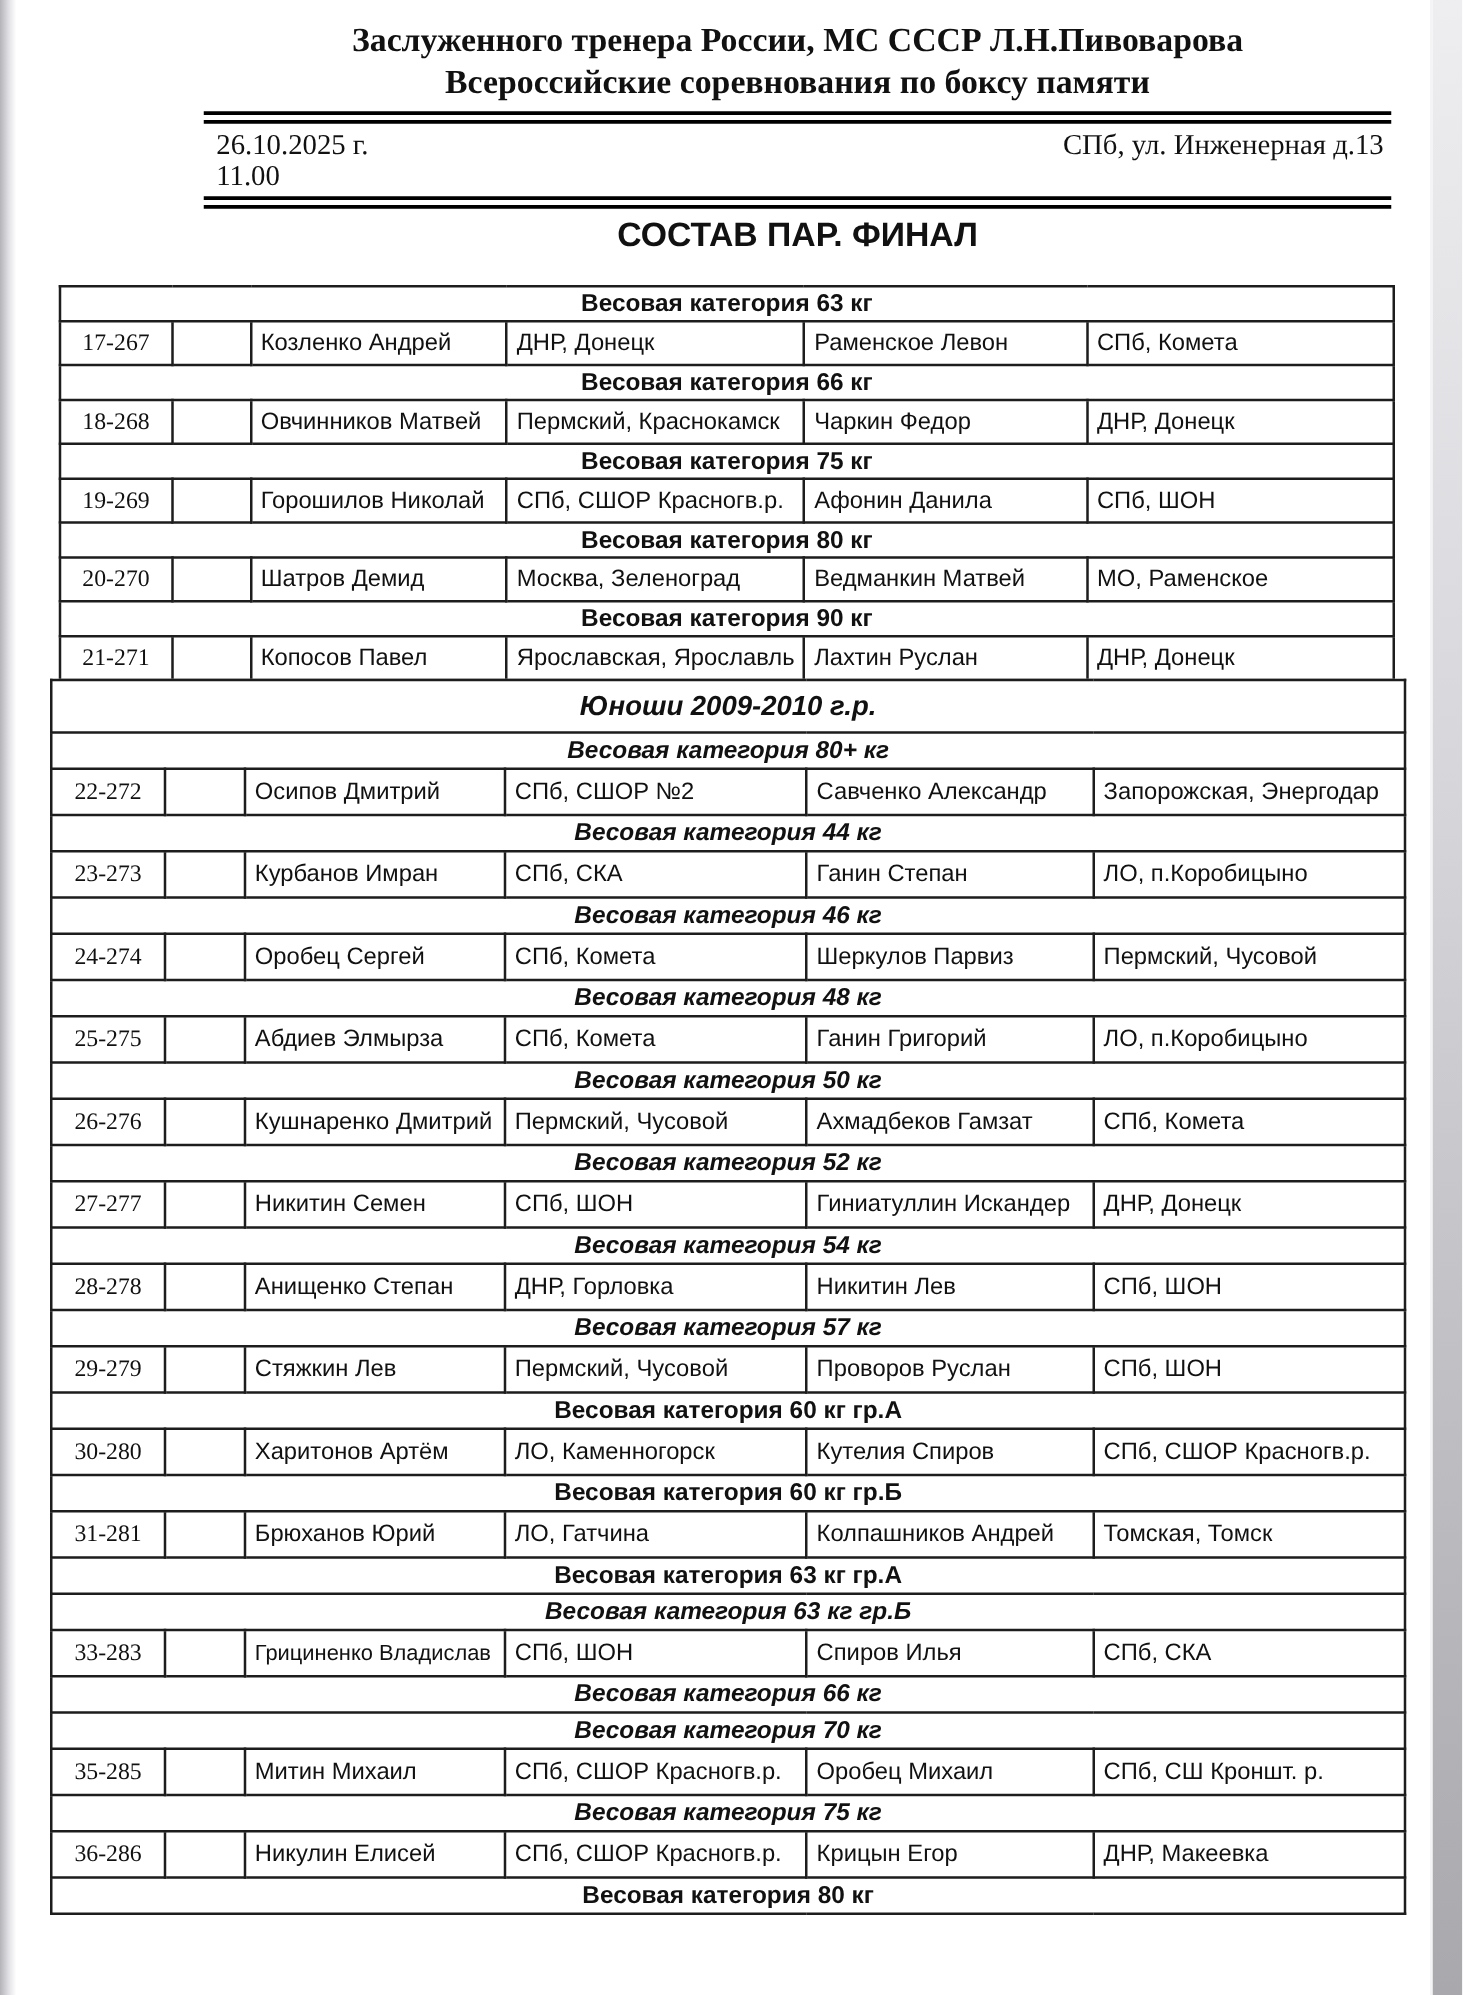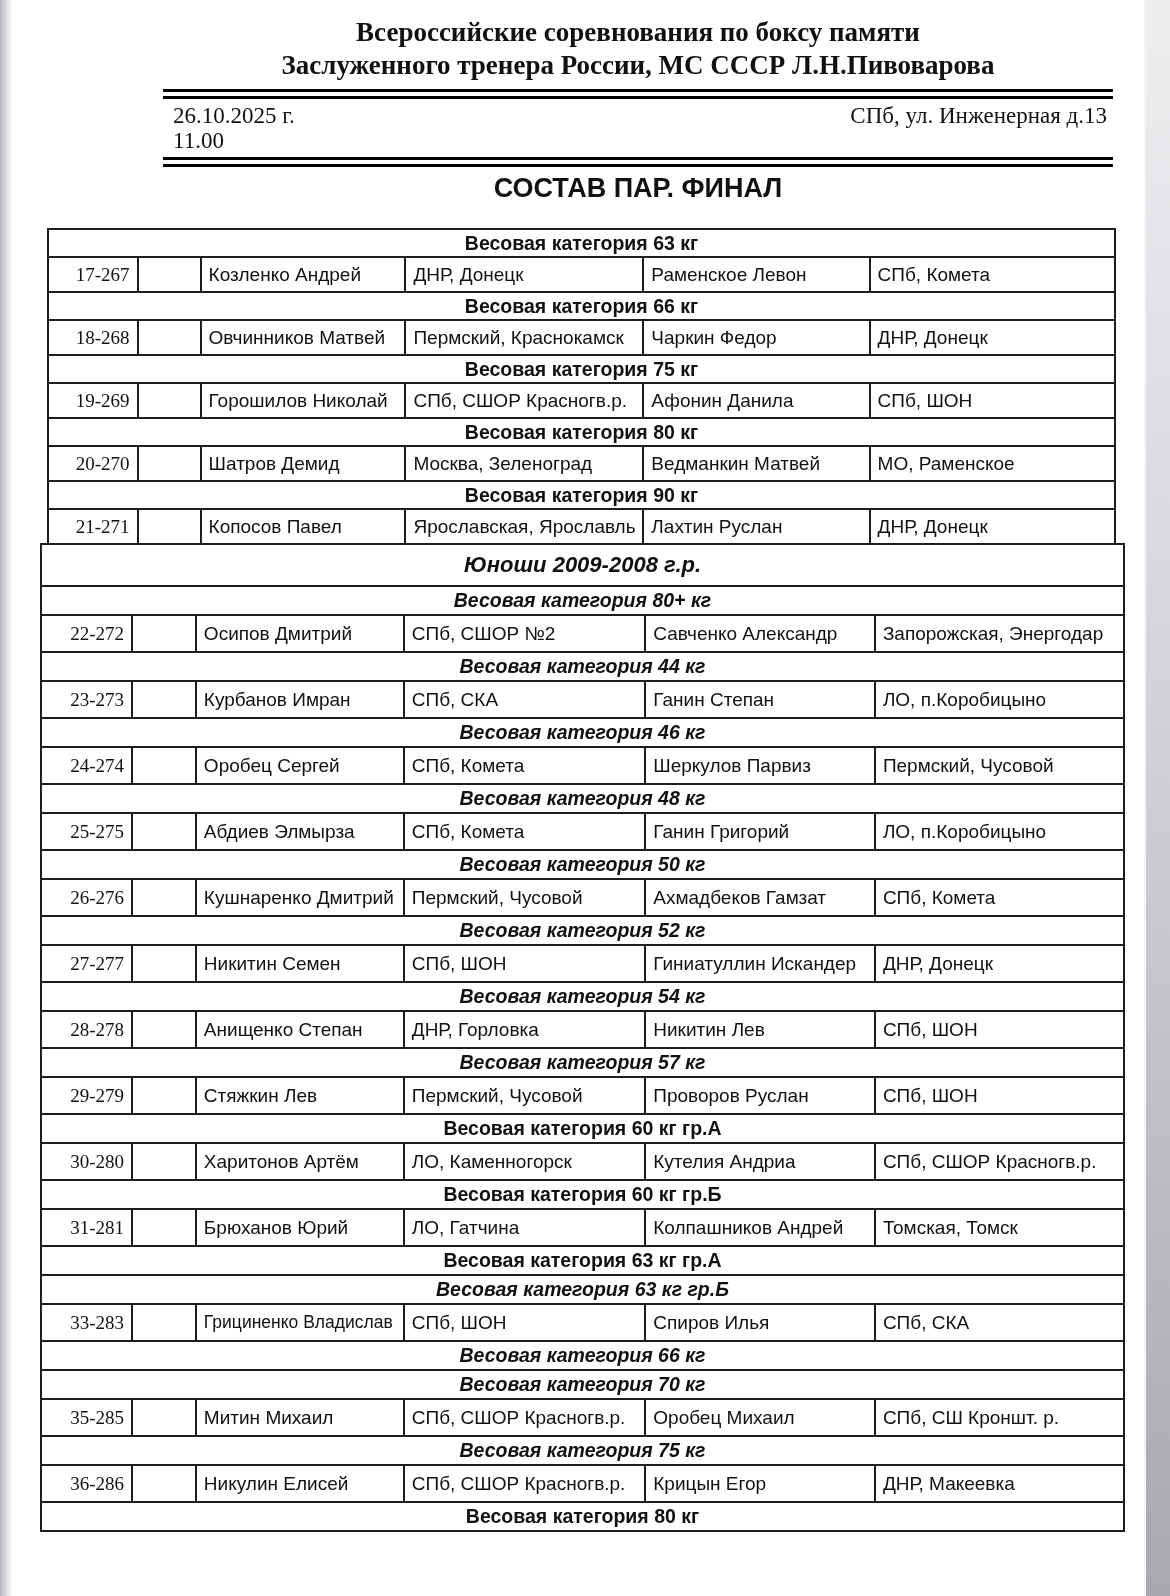--- a/index.html
+++ b/index.html
@@ -25,33 +25,33 @@
   table.t2{margin:-2px 0 0 40px;width:1085px;}
   .pairs td{border:2px solid #1d1d1d;overflow:hidden;white-space:nowrap;}
   .pairs col.c0{width:8.4%}.pairs col.c1{width:5.9%}.pairs col.c2{width:19.2%}
   .pairs col.c3{width:22.3%}.pairs col.c4{width:21.2%}.pairs col.c5{width:23%}
   td.cat{font-weight:bold;text-align:center;font-size:19.5px;height:26px;padding:0 4px;}
   .t2 td.cat{height:27px;margin-top:39px;}
   td.cat.it{font-style:italic;}
   td.section{font-weight:bold;font-style:italic;font-size:22px;text-align:center;height:38px;}
   tr.data td{height:33px;font-size:19px;padding:0 7px;}
   .t2 tr.data td{height:35px;}
-  td.num{font-family:"Liberation Serif",serif;font-size:20px;text-align:right;padding:0 2px;}
+  td.num{font-family:"Liberation Serif",serif;font-size:20px;text-align:center;padding:0 2px;}
 </style>
 </head>
 <body>
 
 <div class="page">
   <div class="edge-left"></div>
   <div class="edge-right"></div>
 
   <div class="header">
     <div class="title">
+      <div>Заслуженного тренера России, МС СССР Л.Н.Пивоварова</div>
       <div>Всероссийские соревнования по боксу памяти</div>
-      <div>Заслуженного тренера России, МС СССР Л.Н.Пивоварова</div>
     </div>
     <div class="rule"></div>
     <div class="meta">
       <div class="dt">
         <span>26.10.2025 г.</span>
         <span>11.00</span>
       </div>
       <div class="venue">СПб, ул. Инженерная д.13</div>
     </div>
     <div class="rule2"></div>
@@ -130,21 +130,21 @@
         <colgroup>
           <col class="c0">
           <col class="c1">
           <col class="c2">
           <col class="c3">
           <col class="c4">
           <col class="c5">
         </colgroup>
         <tbody>
           <tr>
-            <td class="section" colspan="6">Юноши 2009-2008 г.р.</td>
+            <td class="section" colspan="6">Юноши 2009-2010 г.р.</td>
           </tr>
           <tr>
             <td class="cat it" colspan="6">Весовая категория 80+ кг</td>
           </tr>
           <tr class="data">
             <td class="num">22-272</td>
             <td class="blank"></td>
             <td class="fit">Осипов Дмитрий</td>
             <td class="fit">СПб, СШОР №2</td>
             <td class="fit">Савченко Александр</td>
@@ -228,21 +228,21 @@
             <td class="fit">СПб, ШОН</td>
           </tr>
           <tr>
             <td class="cat" colspan="6">Весовая категория 60 кг гр.А</td>
           </tr>
           <tr class="data">
             <td class="num">30-280</td>
             <td class="blank"></td>
             <td class="fit">Харитонов Артём</td>
             <td class="fit">ЛО, Каменногорск</td>
-            <td class="fit">Кутелия Андриа</td>
+            <td class="fit">Кутелия Спиров</td>
             <td class="fit">СПб, СШОР Красногв.р.</td>
           </tr>
           <tr>
             <td class="cat" colspan="6">Весовая категория 60 кг гр.Б</td>
           </tr>
           <tr class="data">
             <td class="num">31-281</td>
             <td class="blank"></td>
             <td class="fit">Брюханов Юрий</td>
             <td class="fit">ЛО, Гатчина</td>

